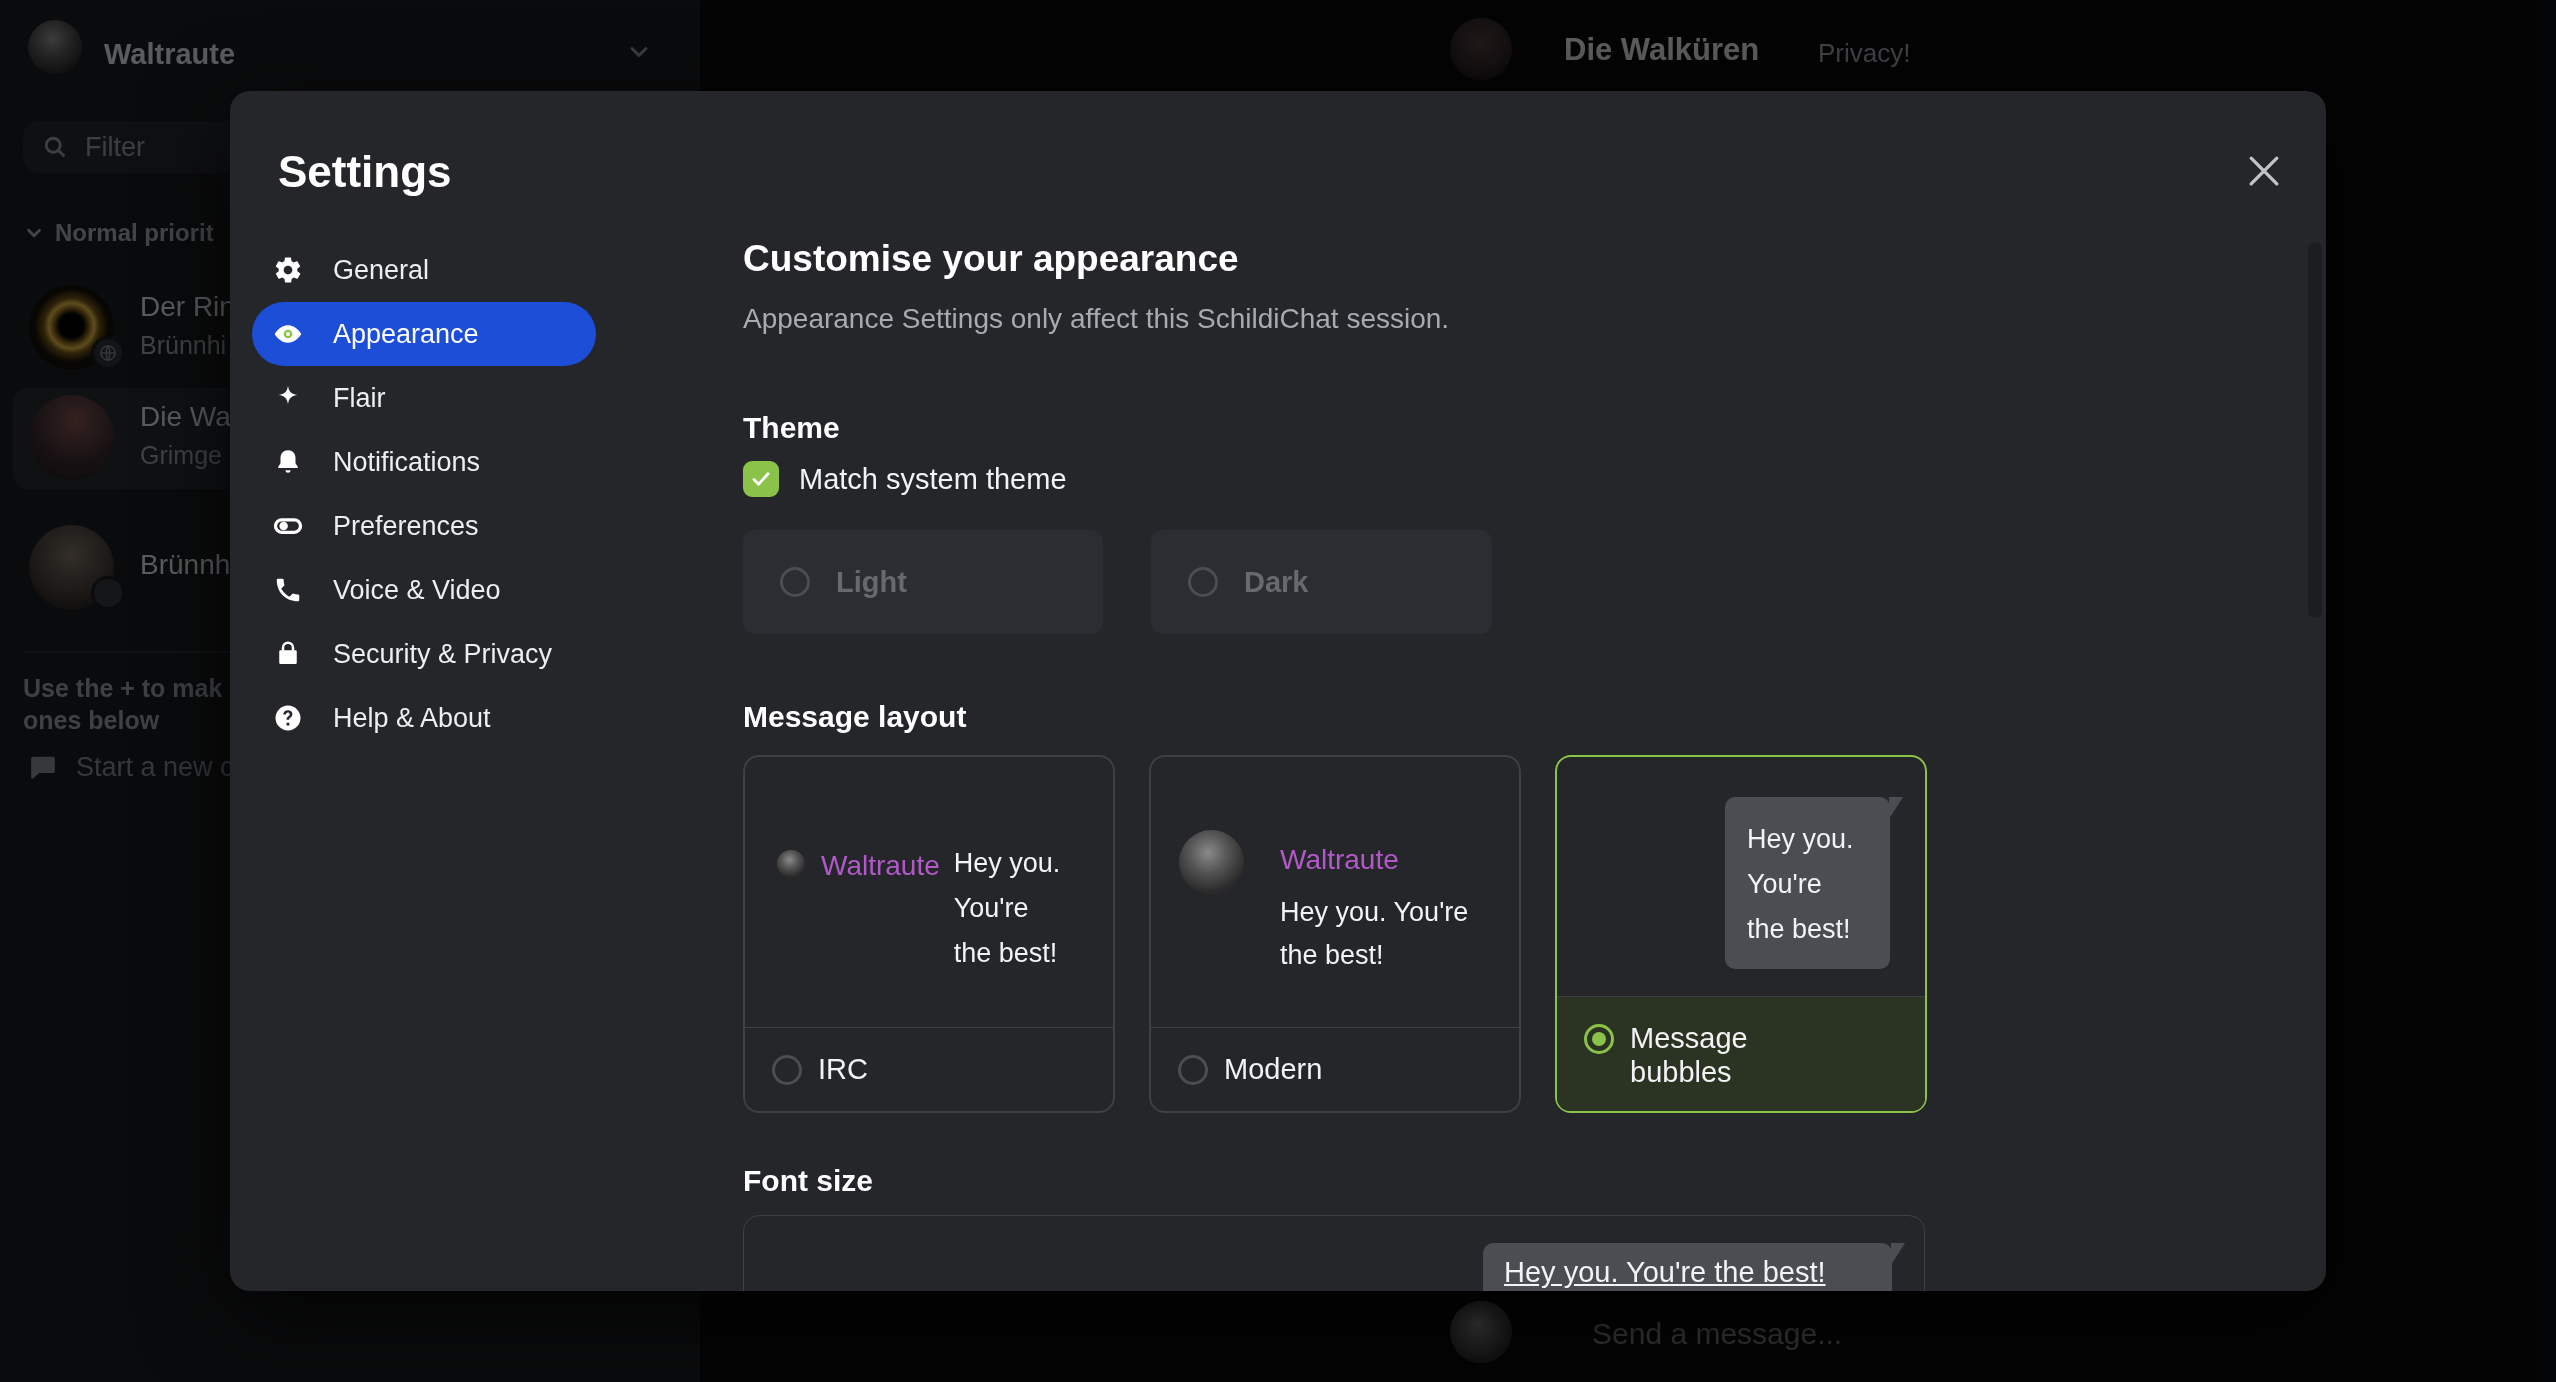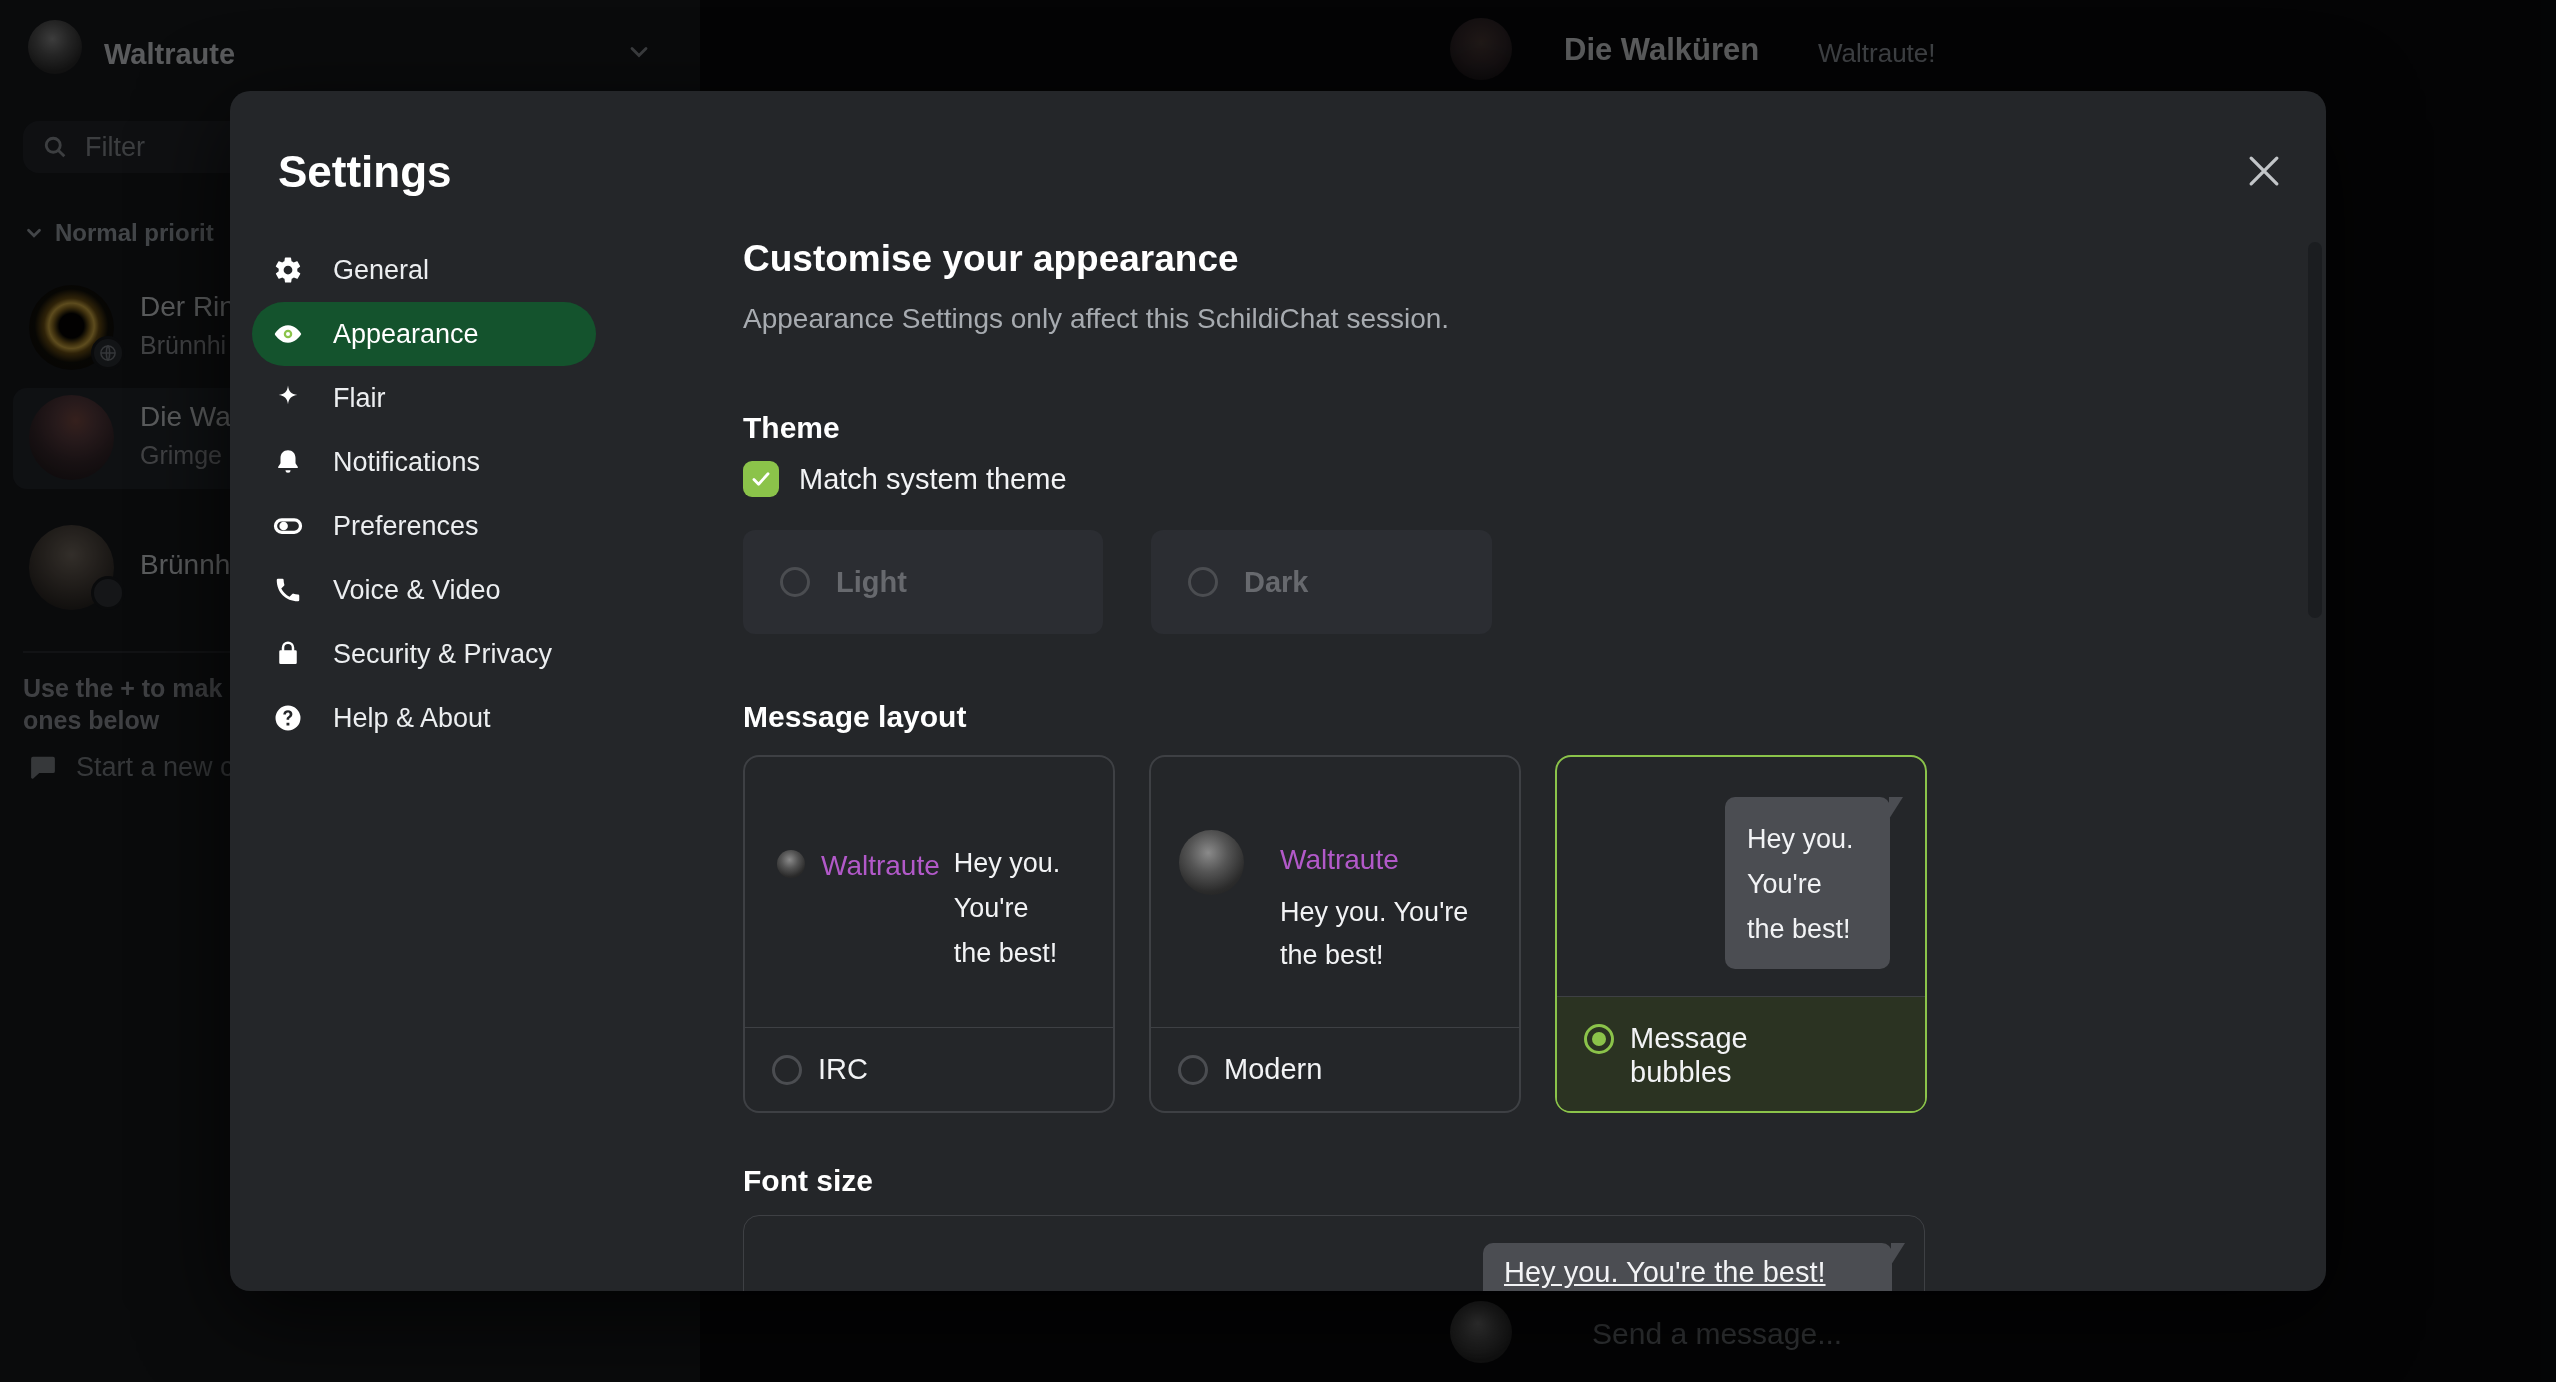--- a/index.html
+++ b/index.html
@@ -36,21 +36,21 @@
   .send-ph{position:absolute;left:892px;top:1317px;font-size:30px;color:#73777c;}
   
   .overlay{position:absolute;inset:0;background:rgba(0,0,0,0.56);z-index:5;}
   .modal{position:absolute;left:230px;top:91px;width:2096px;height:1200px;background:#242629;border-radius:20px;
          z-index:10;overflow:hidden;box-shadow:0 24px 90px rgba(0,0,0,.75);}
   .m-title{position:absolute;left:48px;top:56px;font-size:44px;font-weight:bold;color:#fff;}
   .m-close{position:absolute;left:2012px;top:58px;width:44px;height:44px;color:#c2c5c8;cursor:pointer;}
   .menu{position:absolute;left:22px;top:147px;width:344px;}
   .menu-item{height:64px;display:flex;align-items:center;gap:30px;padding-left:21px;border-radius:32px;
              font-size:27px;color:#eceef0;}
-  .menu-item.selected{background:#14532d;color:#fff;}
+  .menu-item.selected{background:#1d4ed8;color:#fff;}
   .mi-icon{width:30px;height:30px;flex:0 0 30px;color:#fff;}
   .content{position:absolute;left:513px;top:0;width:1182px;height:1200px;}
   .c-head{position:absolute;left:0;top:147px;font-size:37px;font-weight:bold;color:#fff;}
   .c-sub{position:absolute;left:0;top:212px;font-size:28px;color:#a7abb0;}
   .h3{position:absolute;left:0;font-size:30px;font-weight:bold;color:#fff;}
   .chk-row{position:absolute;left:0;top:370px;display:flex;align-items:center;gap:20px;}
   .chk{width:36px;height:36px;border-radius:9px;background:#8bc34a;display:flex;align-items:center;justify-content:center;}
   .chk-label{font-size:29px;color:#f2f3f5;}
   .tcard{position:absolute;top:439px;height:104px;border-radius:12px;background:#2b2d32;
          display:flex;align-items:center;gap:26px;padding-left:37px;box-sizing:border-box;}
@@ -72,21 +72,21 @@
 </style>
 </head>
 <body>
 
 <div class="stage">
 
   <div class="chatarea">
 
     <div class="abs avatar av-hdr" style="left:750px;top:18px;width:62px;height:62px;"></div>
     <div class="hdr-title">Die Walküren</div>
-    <div class="hdr-topic">Waltraute!</div>
+    <div class="hdr-topic">Privacy!</div>
 
     <div class="abs avatar av-walt" style="left:750px;top:1301px;width:62px;height:62px;"></div>
     <span class="send-ph">Send a message...</span>
 
   </div>
 
   <div class="sidebar">
     <div class="abs avatar av-walt" style="left:28px;top:20px;width:54px;height:54px;"></div>
     <div class="side-name">Waltraute</div>
     <span class="abs" style="left:625px;top:38px;color:#8a8e93;">

